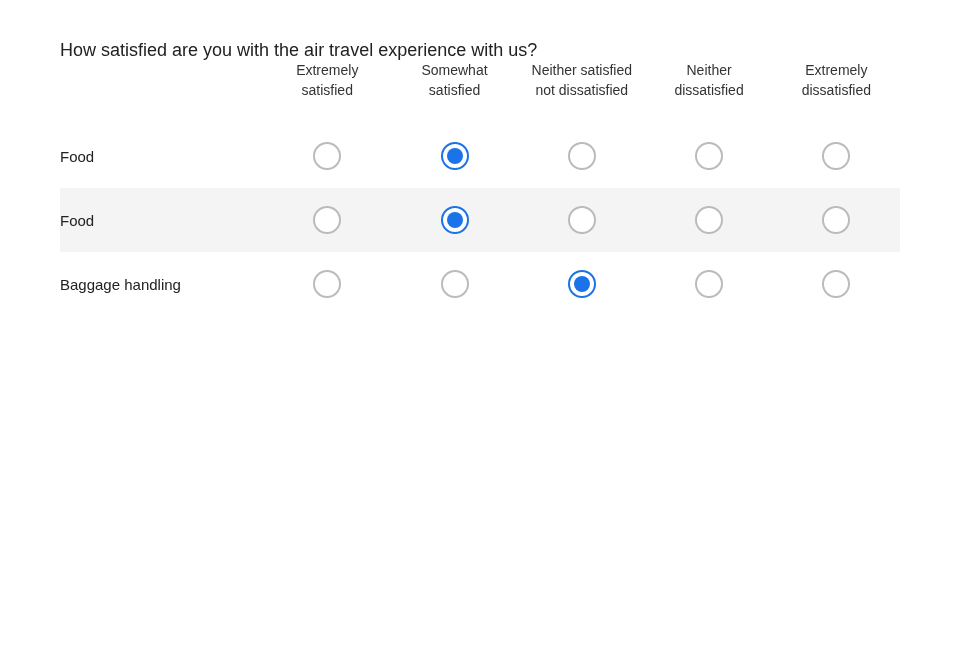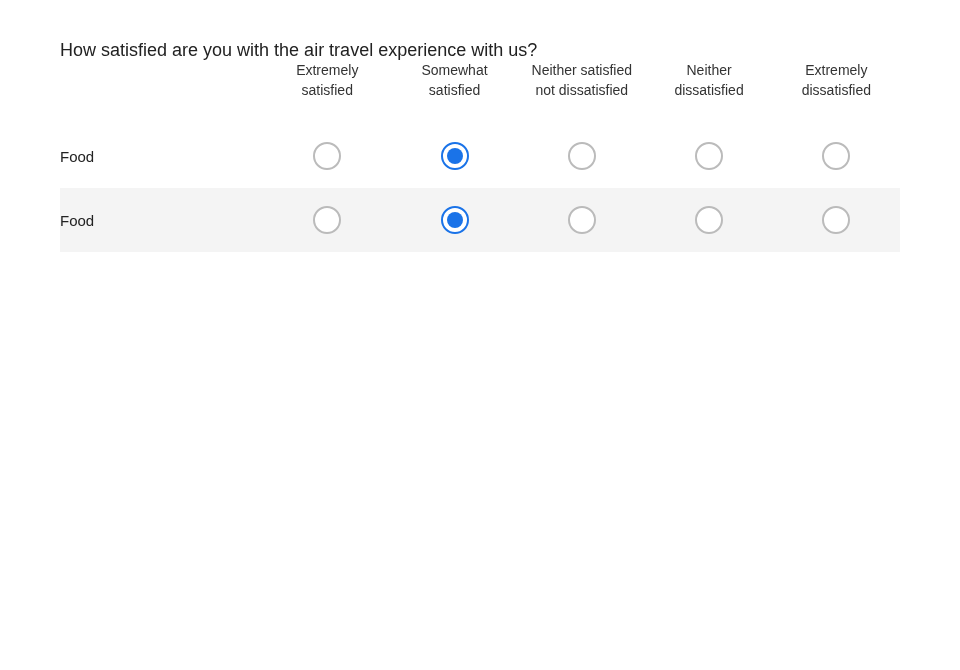--- a/index.html
+++ b/index.html
@@ -106,14 +106,22 @@
         <td><span class="radio-circle"></span></td>
       </tr>
       <tr>
         <td class="row-label">Food</td>
         <td><span class="radio-circle"></span></td>
         <td><span class="radio-circle selected"></span></td>
         <td><span class="radio-circle"></span></td>
         <td><span class="radio-circle"></span></td>
         <td><span class="radio-circle"></span></td>
       </tr>
+      <tr>
+        <td class="row-label">Baggage handling</td>
+        <td><span class="radio-circle"></span></td>
+        <td><span class="radio-circle"></span></td>
+        <td><span class="radio-circle selected"></span></td>
+        <td><span class="radio-circle"></span></td>
+        <td><span class="radio-circle"></span></td>
+      </tr>
     </tbody>
 </table>
 
 </body></html>

